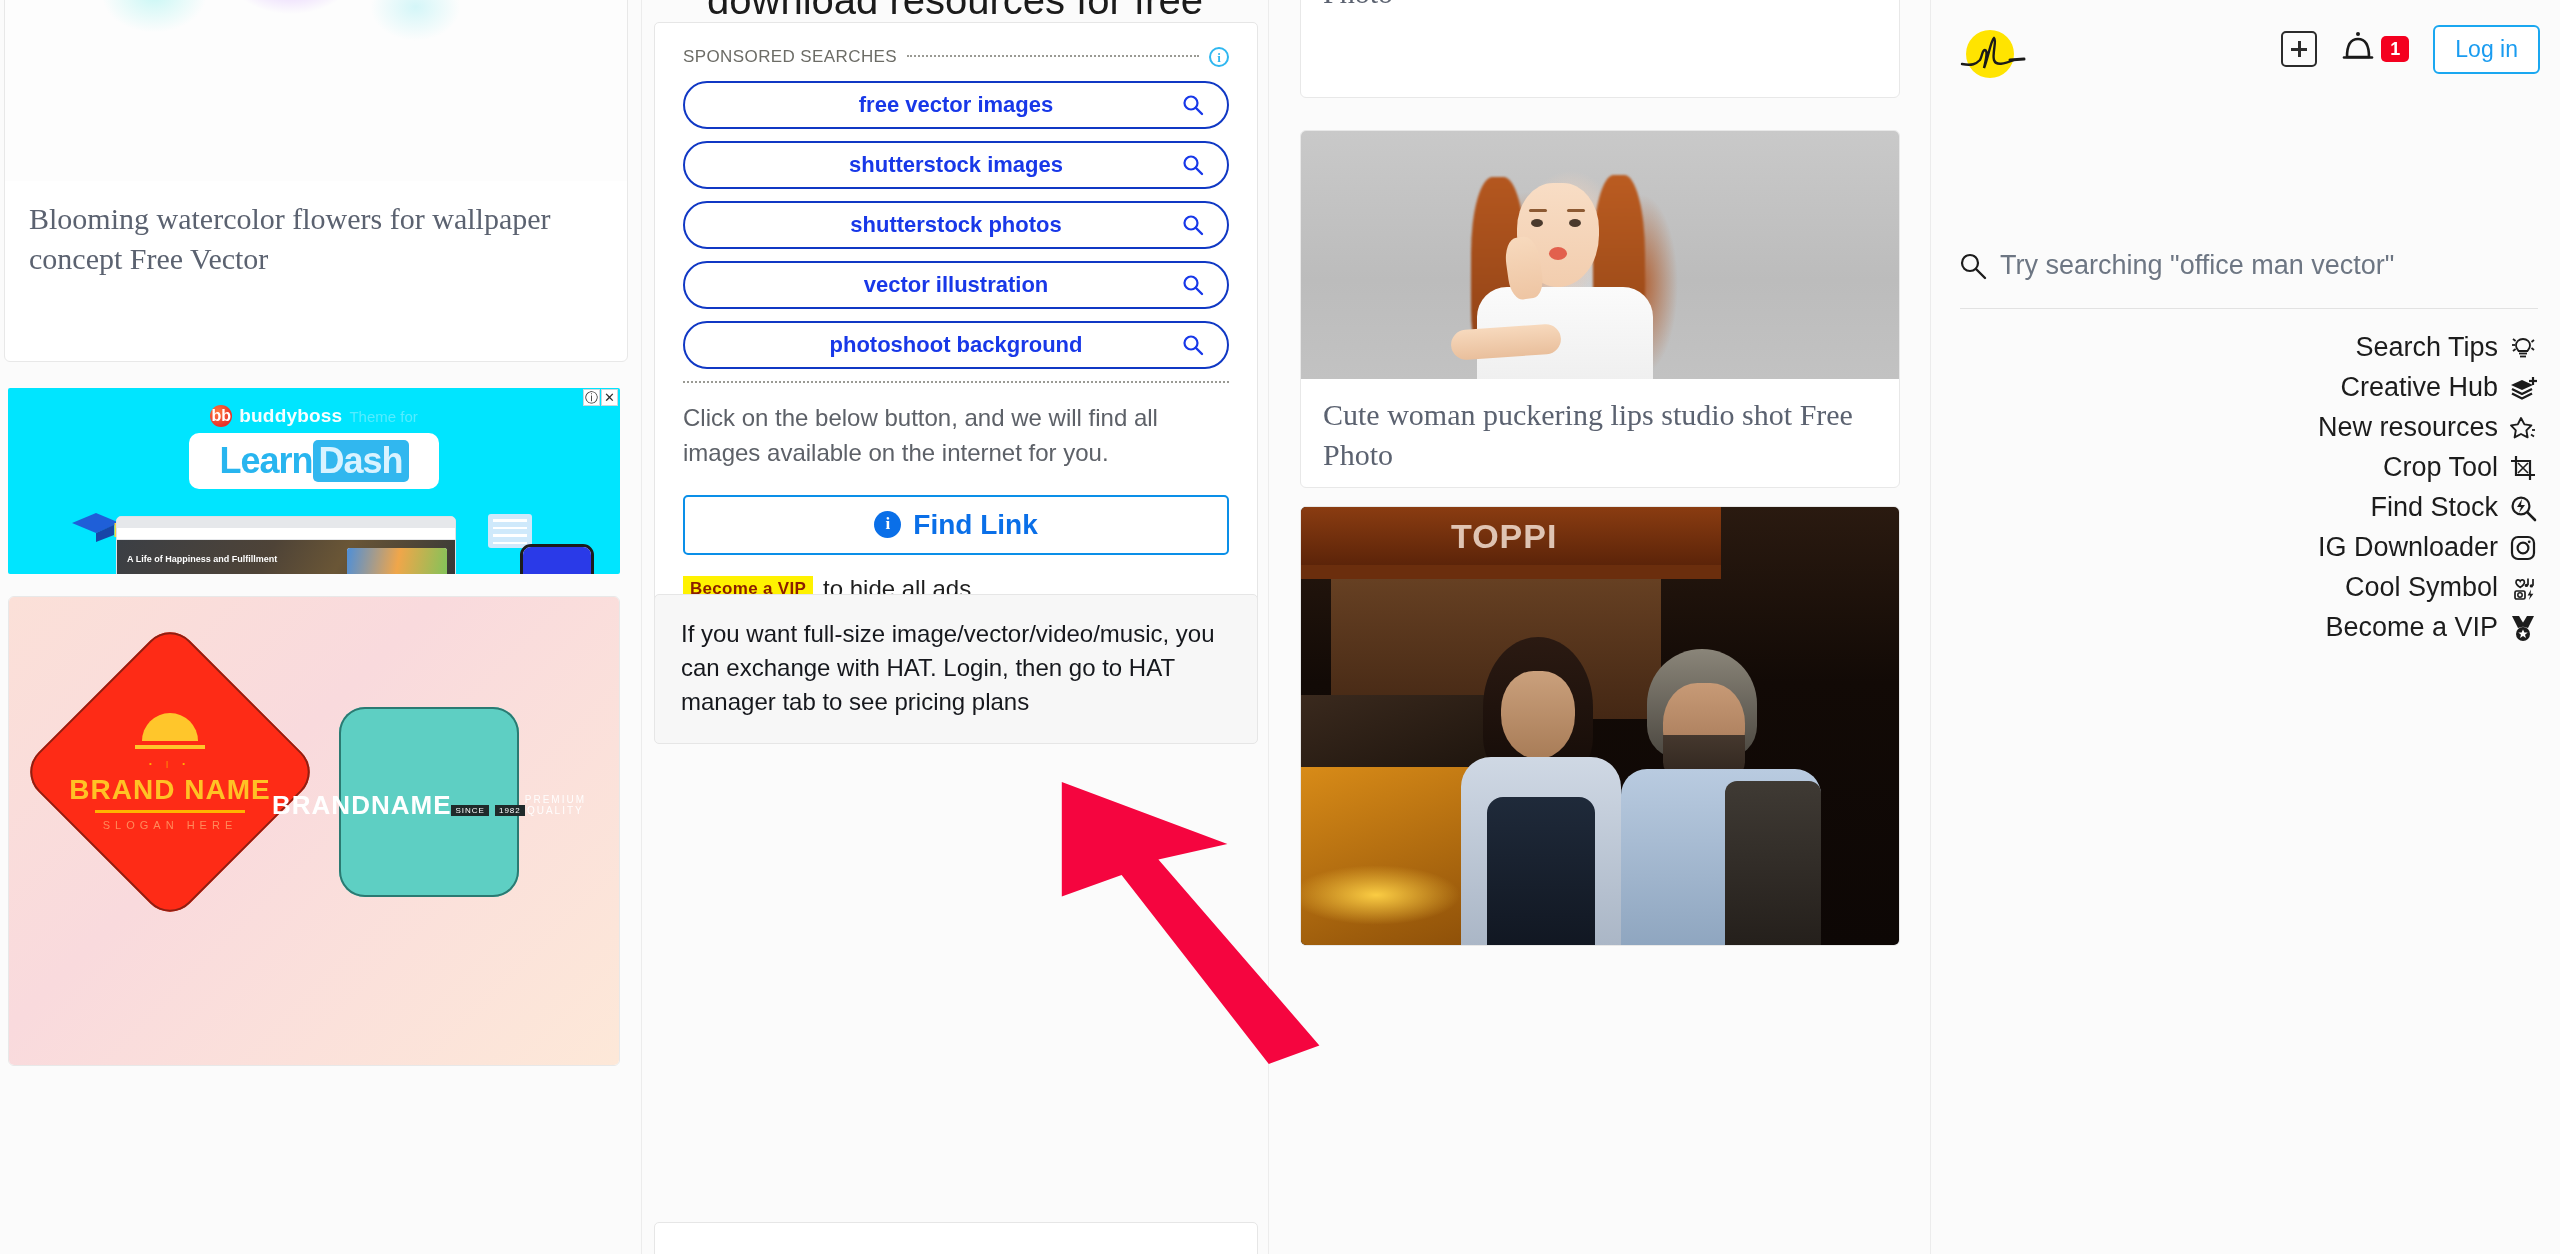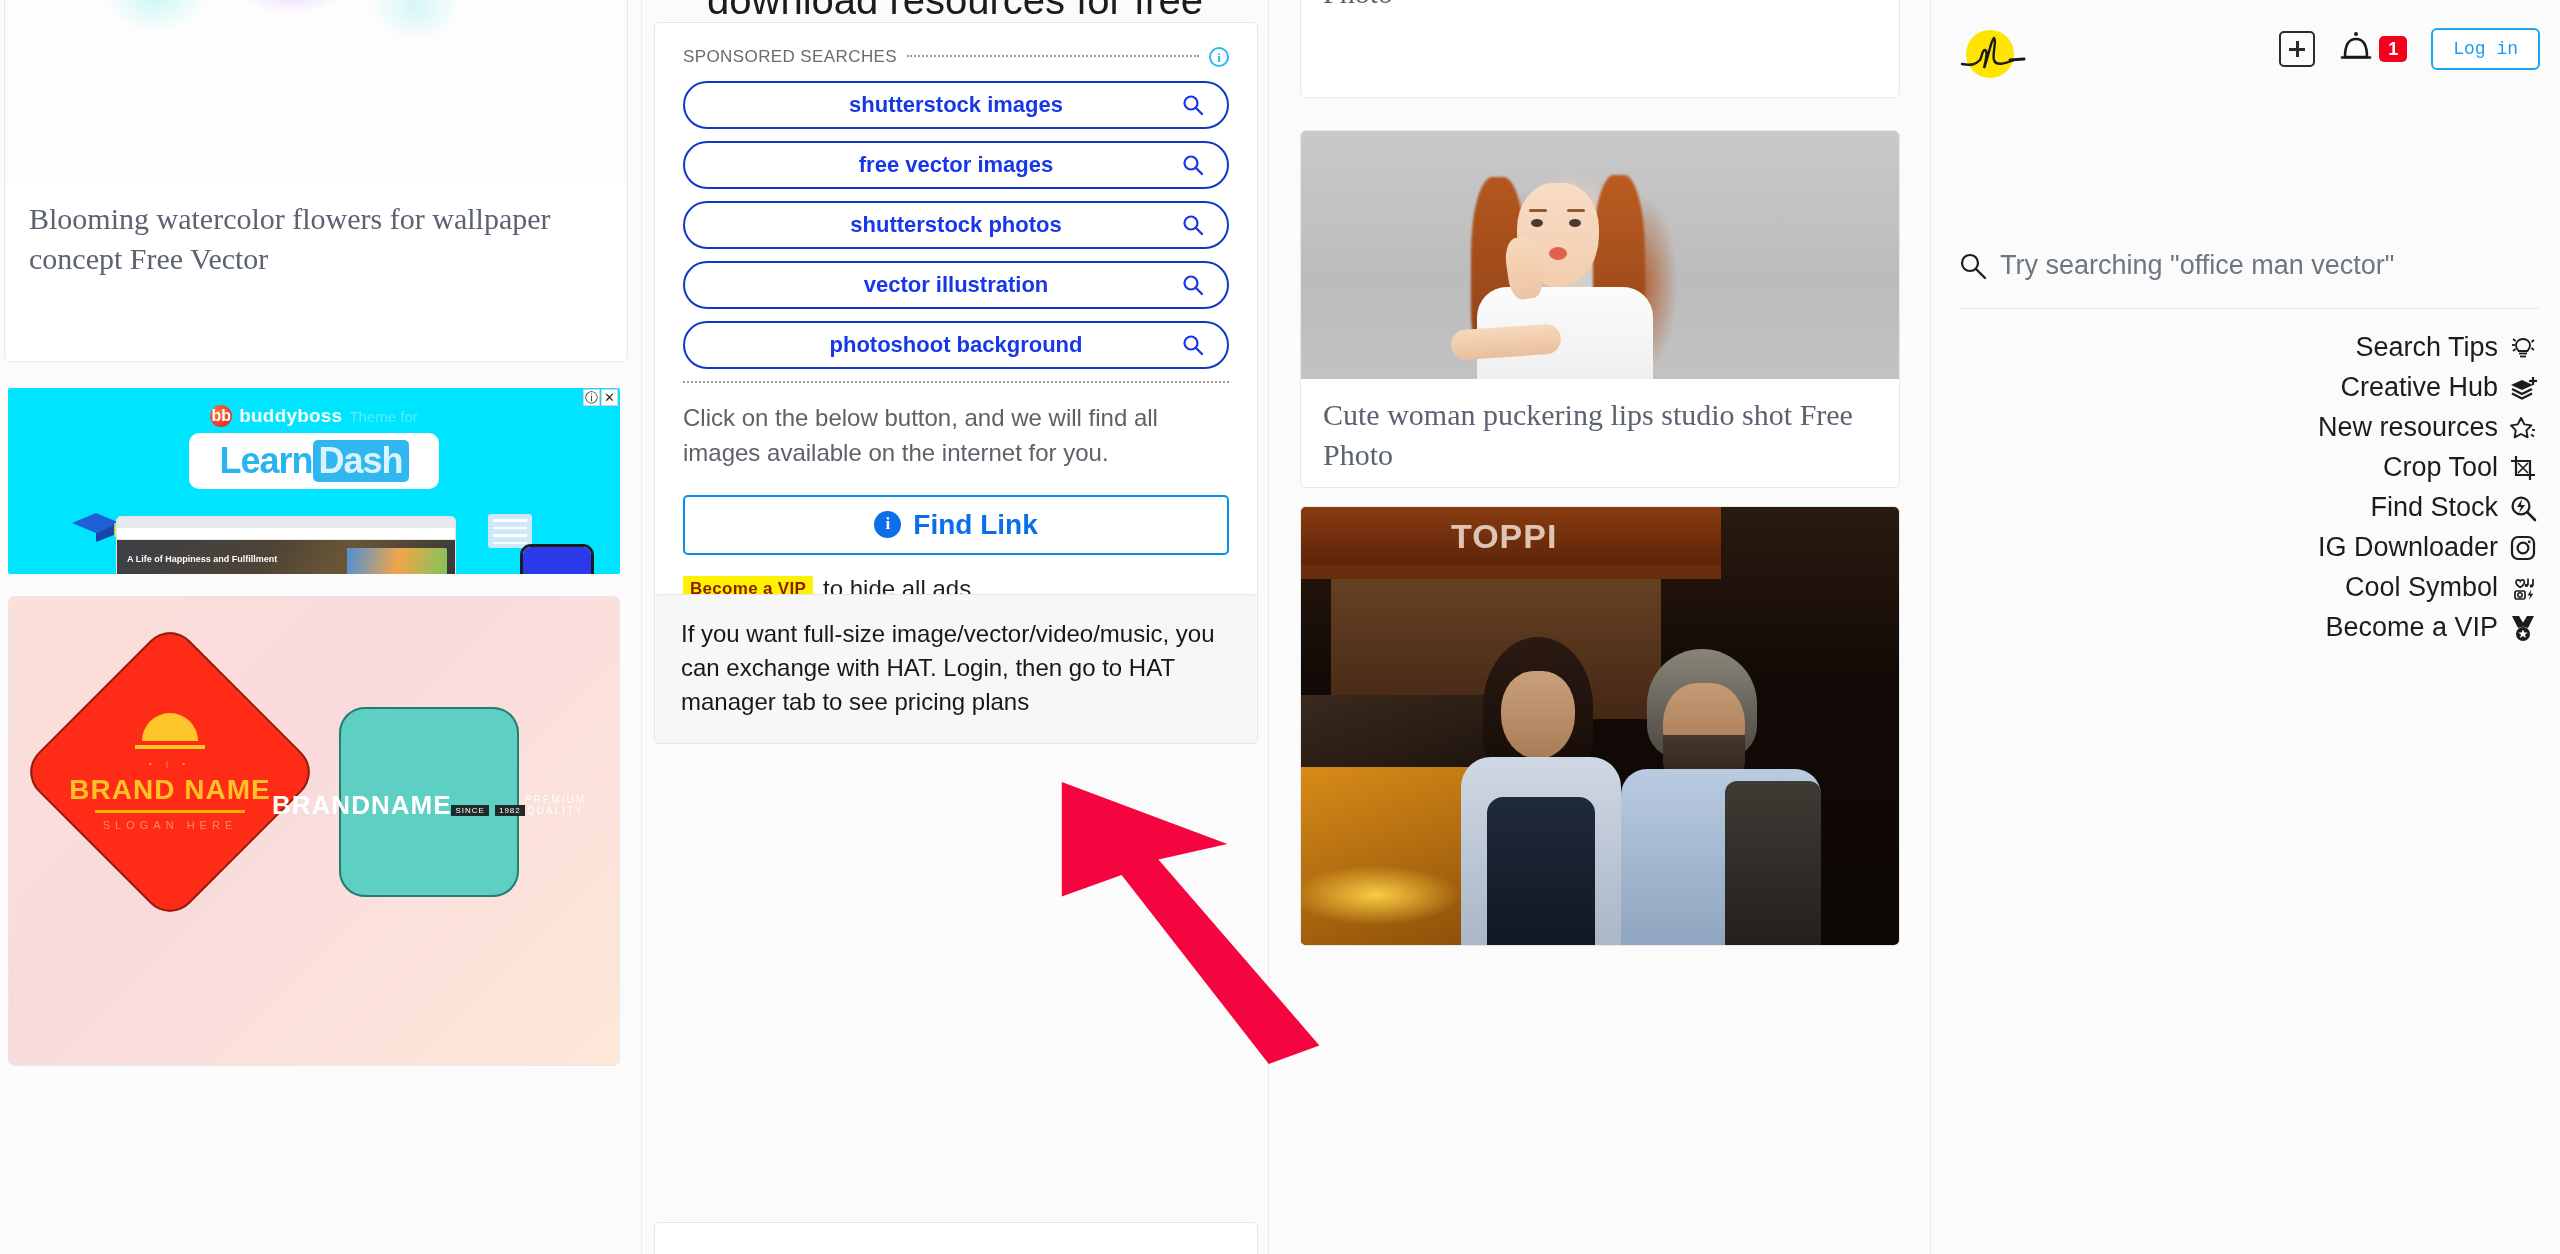--- a/index.html
+++ b/index.html
@@ -292,21 +292,21 @@
   .sq-plus { width: 36px; height: 36px; border: 2.5px solid #2b2b2b; border-radius: 5px;
              position: relative; }
   .sq-plus::before, .sq-plus::after {
     content:""; position:absolute; background:#2b2b2b; }
   .sq-plus::before { left: 8px; right: 8px; top: 15px; height: 3px; }
   .sq-plus::after  { top: 8px; bottom: 8px; left: 15px; width: 3px; }
   .bell-wrap { position: relative; display:flex; align-items:center; }
   .badge-1 { background: #f4001f; color: #fff; font-size: 18px; font-weight: bold;
              border-radius: 5px; padding: 2px 9px; margin-left: 6px; line-height: 1.25; }
   .login-btn { border: 2px solid #1aa7f0; border-radius: 6px; padding: 9px 20px;
-               color: #1a9cf0; font-size: 18px; background: #fff; cursor: pointer; font-family: Liberation Mono, monospace; }
+               color: #1a9cf0; font-size: 23px; background: #fff; cursor: pointer; }
 
   .searchbar { position: absolute; left: 18px; top: 250px; width: 584px;
                display: flex; align-items: center; gap: 12px; }
   .search-ph { color: #6d7683; font-size: 27px; font-family: "Liberation Sans", sans-serif; }
   .search-rule { position: absolute; left: 20px; top: 308px; width: 578px; height: 1px; background: #e2e2e2; }
 
   .menu { position: absolute; right: 22px; top: 332px; width: 580px;
           display: flex; flex-direction: column; align-items: flex-end; gap: 9px; }
   .menu-item { display: flex; align-items: center; justify-content: flex-end; gap: 10px;
                cursor: pointer; }
@@ -407,28 +407,28 @@
     <div class="headline-top">download resources for free</div>
 
     <div class="adunit">
       <div class="sponsored-row">
         <div class="sponsored-label">SPONSORED SEARCHES</div>
         <div class="dotted-fill"></div>
         <div class="info-i">i</div>
       </div>
 
       <div class="pill">
-        <span class="t">shutterstock images</span>
+        <span class="t">free vector images</span>
         <svg class="mag" width="24" height="24" viewBox="0 0 24 24">
           <circle cx="10" cy="10" r="6.5" fill="none" stroke="#1838e8" stroke-width="2.2"></circle>
           <line x1="15" y1="15" x2="21" y2="21" stroke="#1838e8" stroke-width="2.4" stroke-linecap="round"></line>
         </svg>
       </div>
       <div class="pill">
-        <span class="t">free vector images</span>
+        <span class="t">shutterstock images</span>
         <svg class="mag" width="24" height="24" viewBox="0 0 24 24">
           <circle cx="10" cy="10" r="6.5" fill="none" stroke="#1838e8" stroke-width="2.2"></circle>
           <line x1="15" y1="15" x2="21" y2="21" stroke="#1838e8" stroke-width="2.4" stroke-linecap="round"></line>
         </svg>
       </div>
       <div class="pill">
         <span class="t">shutterstock photos</span>
         <svg class="mag" width="24" height="24" viewBox="0 0 24 24">
           <circle cx="10" cy="10" r="6.5" fill="none" stroke="#1838e8" stroke-width="2.2"></circle>
           <line x1="15" y1="15" x2="21" y2="21" stroke="#1838e8" stroke-width="2.4" stroke-linecap="round"></line>

